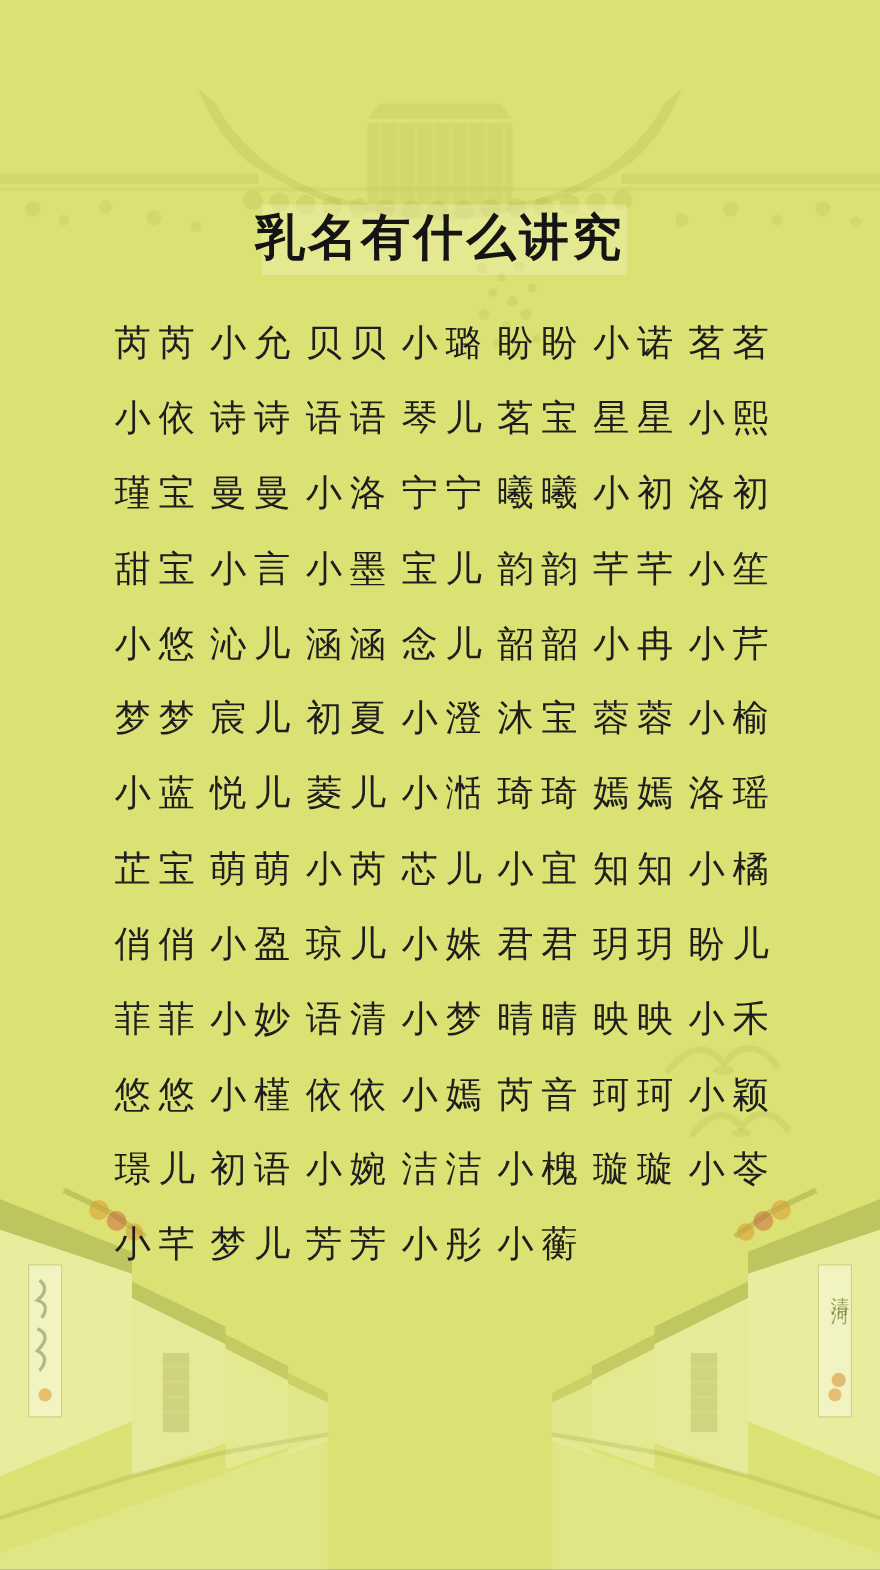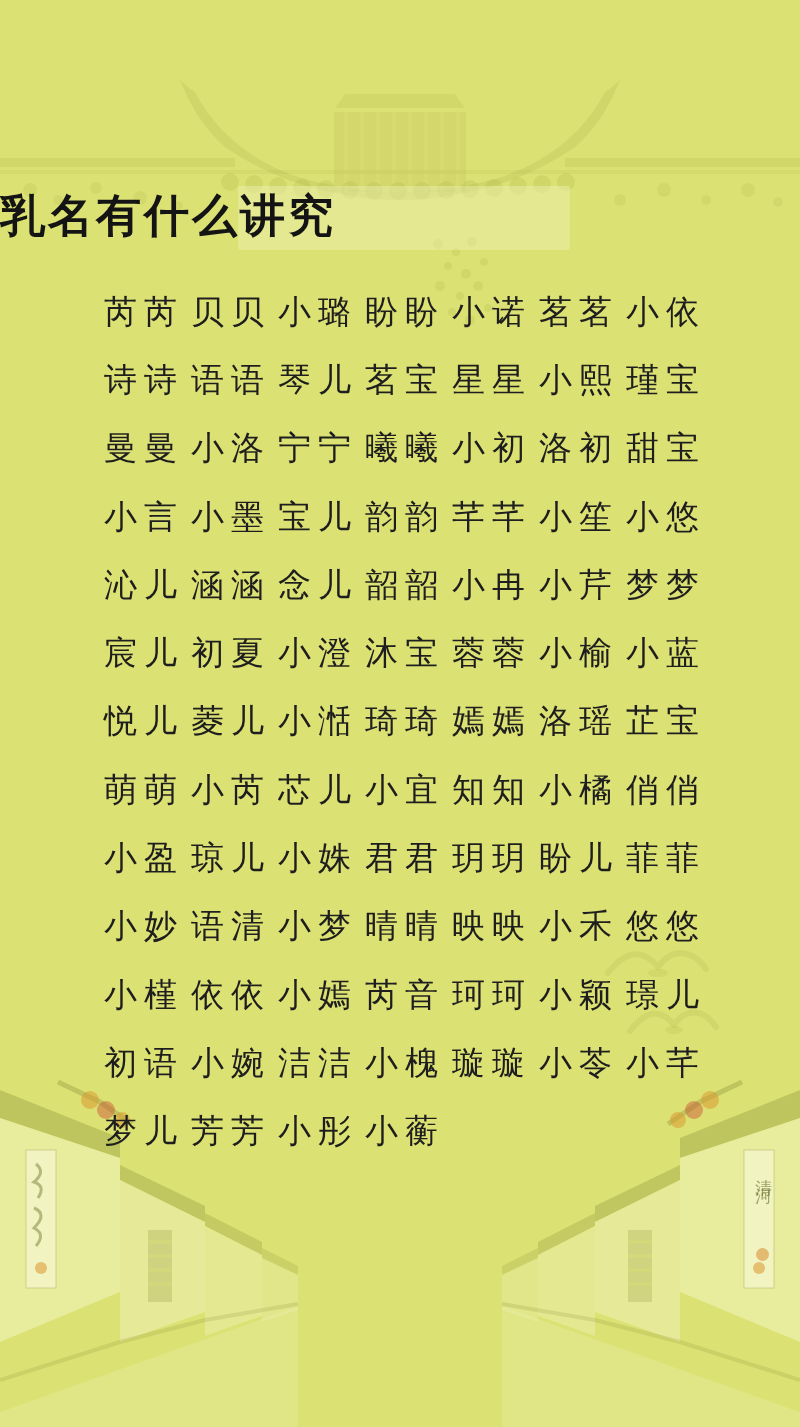--- a/index.html
+++ b/index.html
@@ -8,21 +8,21 @@
     background:#dce173;overflow:hidden;
     font-family:"Liberation Serif","DejaVu Serif",serif;
   }
   .decor{position:absolute;pointer-events:none;}
   .title-band{
     position:absolute;left:238px;top:186px;width:332px;height:64px;
     background:rgba(238,241,180,.45);border-radius:2px;
   }
   h1.title{
     position:absolute;left:0;top:186px;width:100%;margin:0;
-    text-align:left;
+    text-align:center;
     font-family:"DejaVu Sans","Liberation Sans",sans-serif;
     font-weight:800;font-size:45px;line-height:60px;
     letter-spacing:3px;color:#141414;
   }
   .names-grid{
     position:absolute;left:97px;top:278px;width:606px;height:888px;
     display:grid;grid-template-columns:repeat(7,1fr);grid-auto-rows:68.3px;
   }
   .name-cell{
     display:flex;align-items:center;justify-content:center;
@@ -197,20 +197,21 @@
     </svg>
   </div>
 
   <div class="right-sign-text">清河</div>
   <div class="seal-dot"></div>
 
   <h1 class="title">乳名有什么讲究</h1>
 
   <div class="names-grid" id="names-grid">
       <span class="name-cell">芮芮</span>
+      <span class="name-cell">小允</span>
       <span class="name-cell">贝贝</span>
       <span class="name-cell">小璐</span>
       <span class="name-cell">盼盼</span>
       <span class="name-cell">小诺</span>
       <span class="name-cell">茗茗</span>
       <span class="name-cell">小依</span>
       <span class="name-cell">诗诗</span>
       <span class="name-cell">语语</span>
       <span class="name-cell">琴儿</span>
       <span class="name-cell">茗宝</span>

